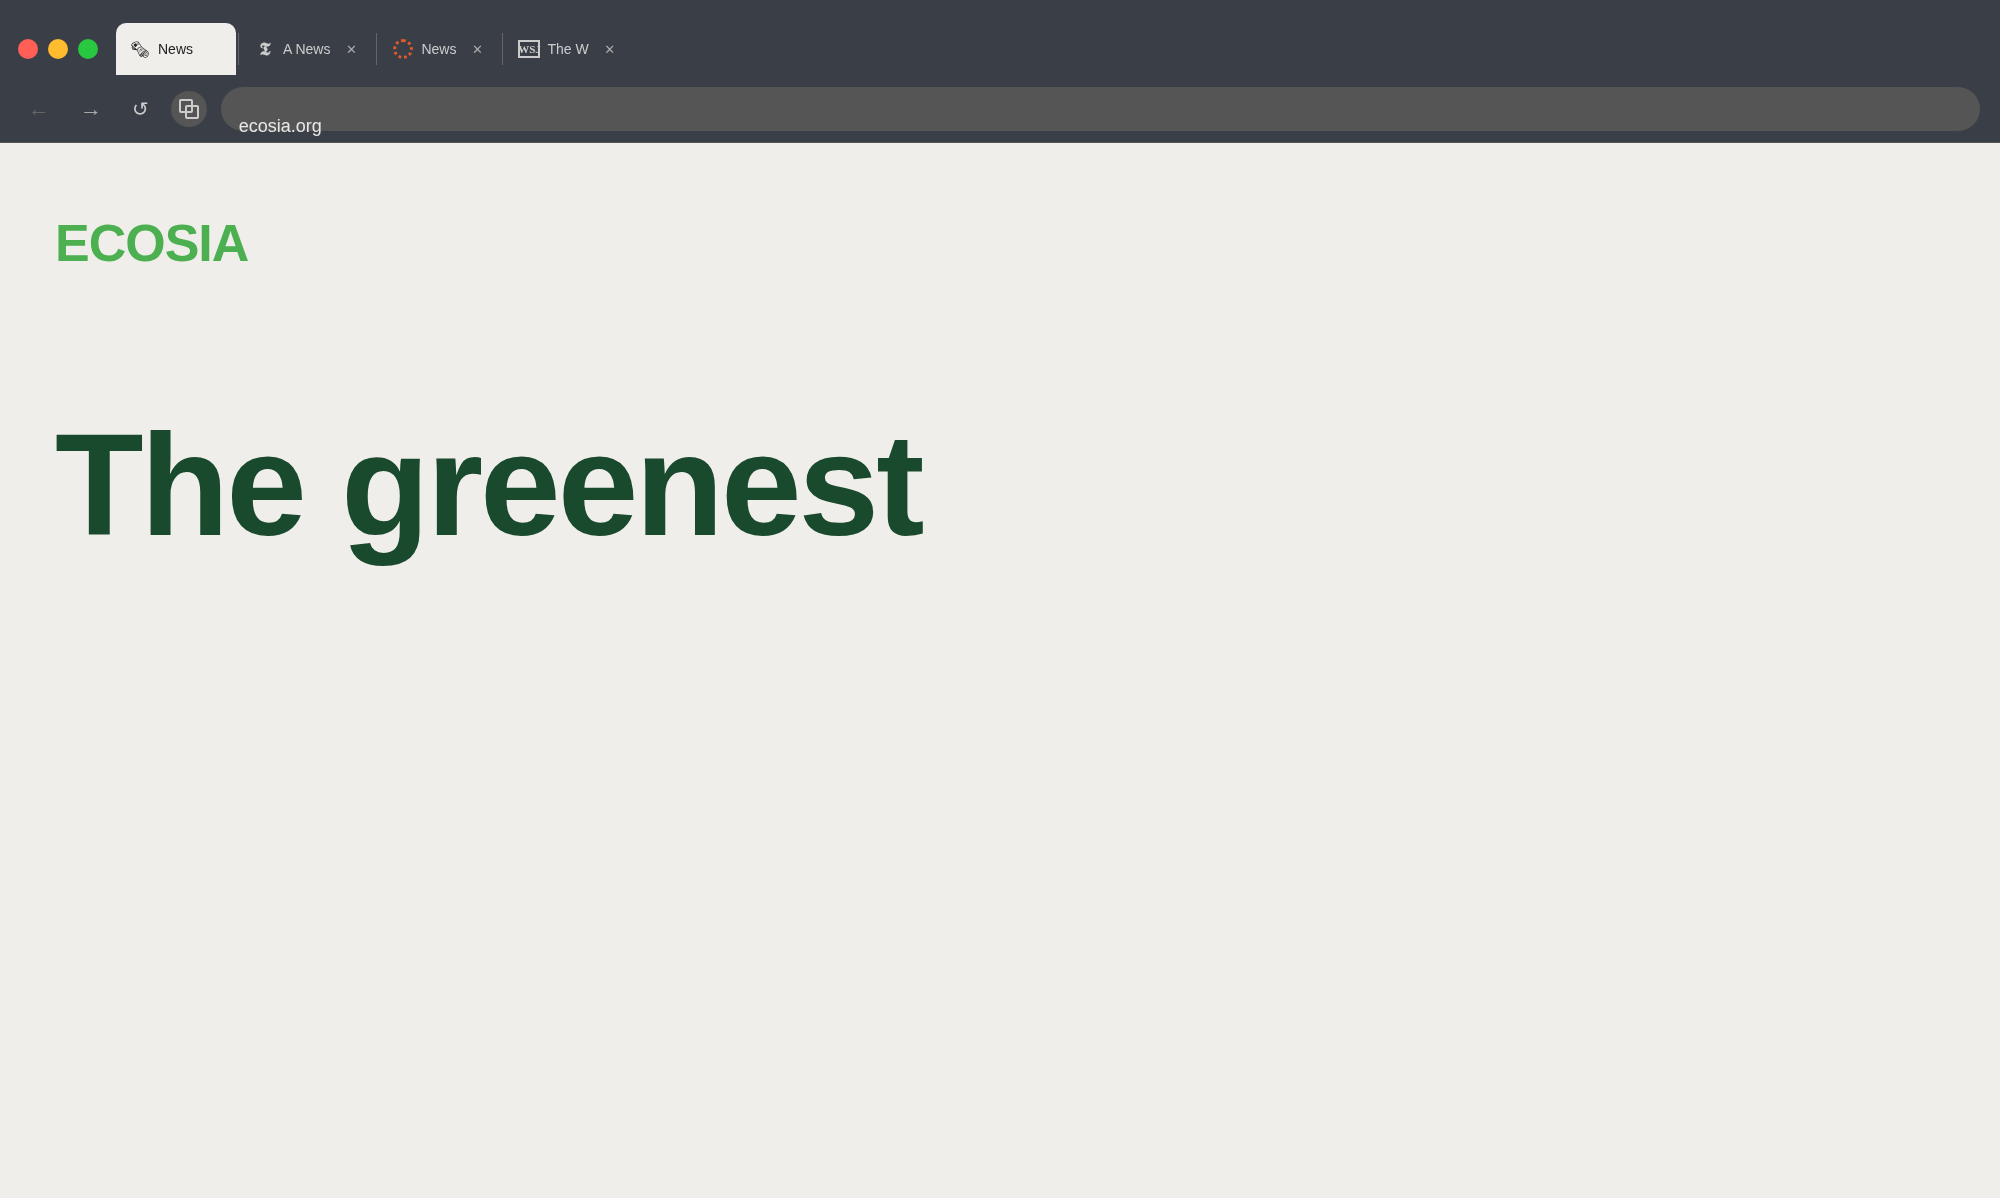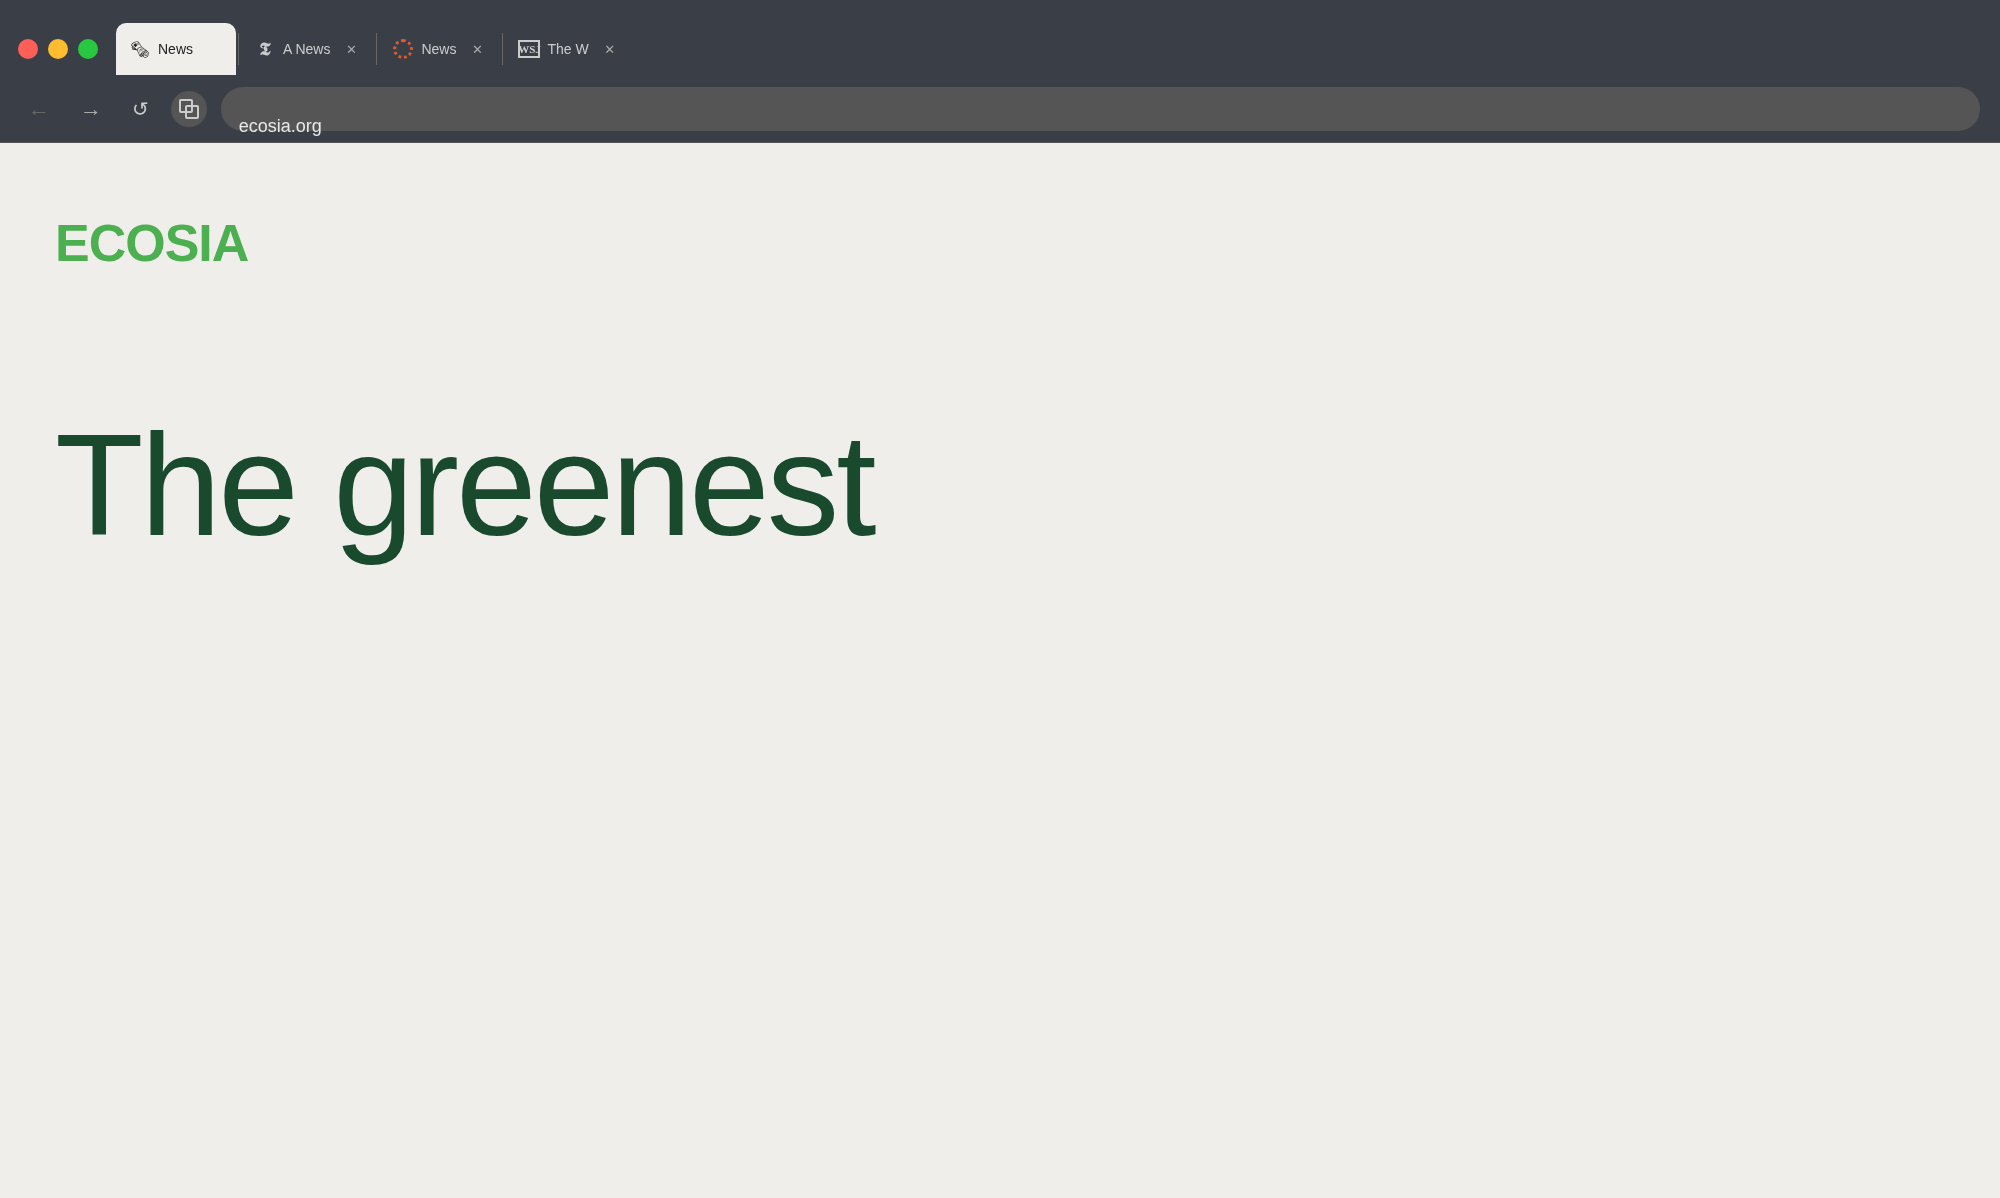--- a/index.html
+++ b/index.html
@@ -283,21 +283,21 @@
     }
 
     .hero-section {
       width: 100%;
       padding: 60px 55px 0 55px;
       margin-top: 60px;
     }
 
     .hero-text {
       font-size: 145px;
-      font-weight: 400;
+      font-weight: 700;
       color: #1a4a2e;
       line-height: 1;
       letter-spacing: -3px;
       font-family: -apple-system, BlinkMacSystemFont, 'Arial Black', sans-serif;
     }
   </style>
 </head>
 <body>
 
 <div class="browser-chrome">

